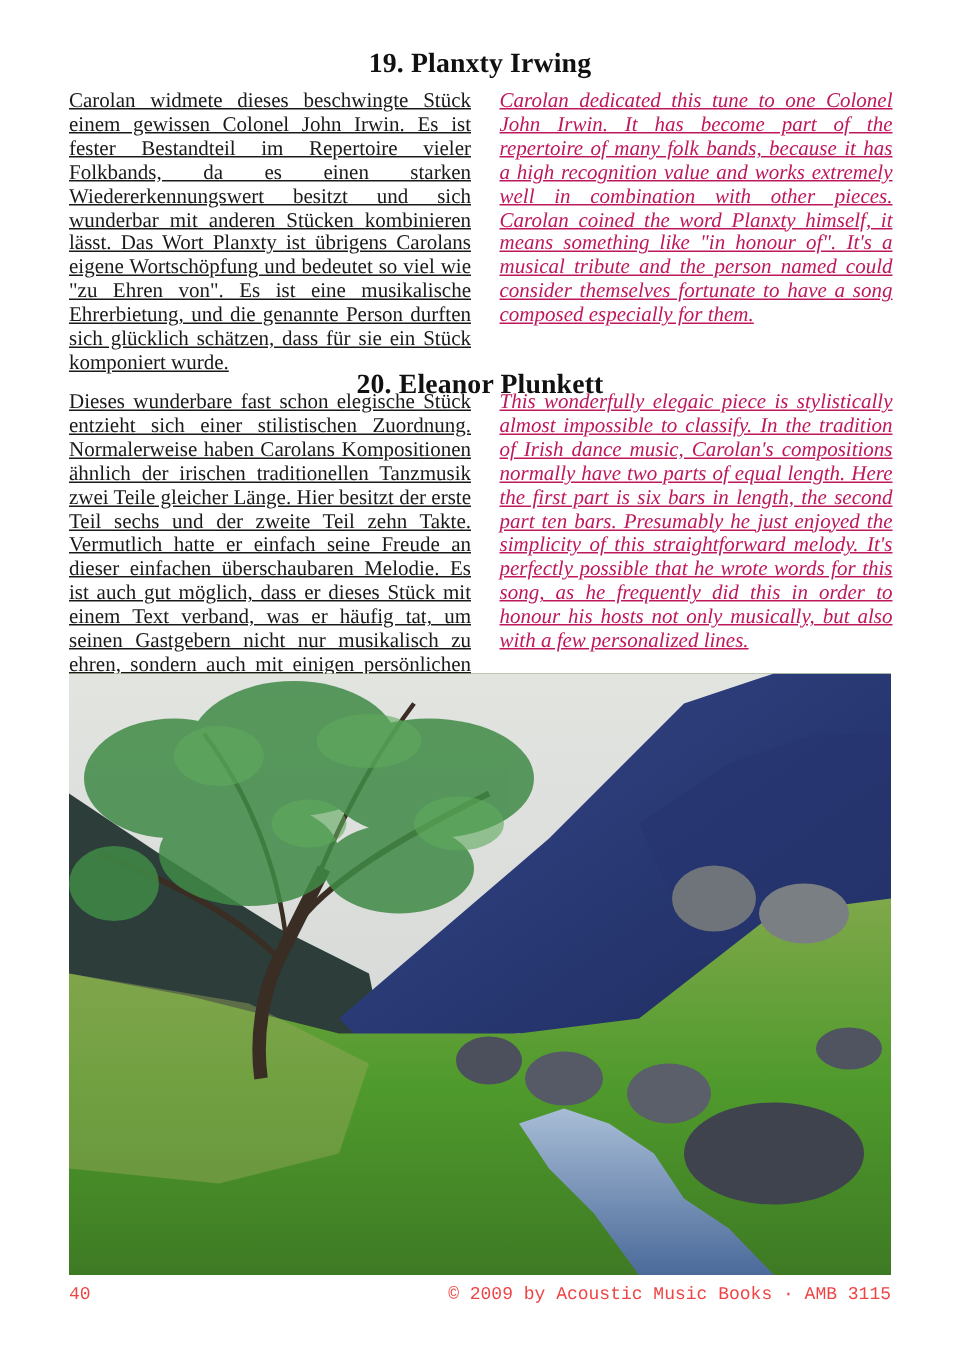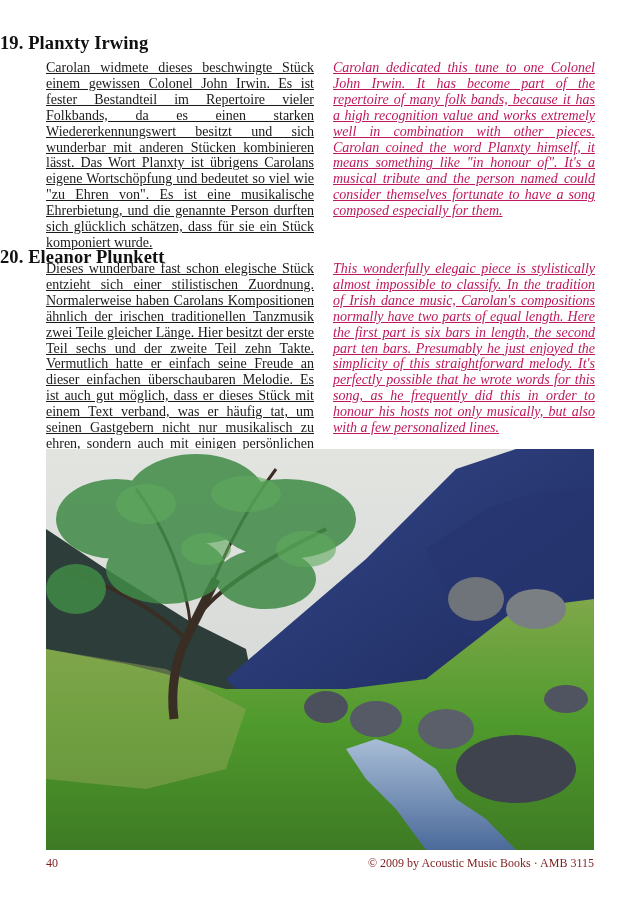--- a/index.html
+++ b/index.html
@@ -1,27 +1,27 @@
 <!DOCTYPE html>
 <html><head>
 <meta charset="utf-8">
 <style>
   html, body { margin:0; padding:0; background:#ffffff; }
   body { width:640px; height:905px; position:relative; overflow:hidden;
          font-family:"Liberation Serif", "DejaVu Serif", serif; color:#1a1a1a; }
-  .title { position:absolute; left:0; width:640px; text-align:left;
+  .title { position:absolute; left:0; width:640px; text-align:center;
            font-weight:bold; font-size:18.5px; letter-spacing:0.1px; color:#111; }
   .col { position:absolute; font-size:14px; line-height:15.9px; text-align:justify;
          hyphens:manual;text-decoration:underline; }
   .col.de { left:46px; width:268px; }
   .col.en { left:333px; width:262px; font-style:italic; color:#be185d; }
   .photo { position:absolute; left:46px; top:449px; width:548px; height:401px; overflow:hidden;
            background:#6b8a4a; }
   .photo svg { display:block; width:100%; height:100%; }
-  .footer { position:absolute; top:856px; font-size:12px; color:#7f1d1d; }
+  .footer { position:absolute; top:856px; font-size:12px; color:#ef4444;font-family:Liberation Mono, monospace; }
   .footer.left { left:46px; }
   .footer.right { right:46px; }
 </style>
 </head>
 <body>
 
 <div class="title" style="top:33px;">19. Planxty Irwing</div>
 <div class="col de" style="top:60px;">Carolan widmete dieses beschwingte Stück einem gewissen Colonel John Irwin. Es ist fester Bestandteil im Repertoire vieler Folkbands, da es einen starken Wiedererkennungswert besitzt und sich wunderbar mit anderen Stücken kombinieren lässt. Das Wort Planxty ist übrigens Carolans eigene Wortschöpfung und bedeutet so viel wie "zu Ehren von". Es ist eine musikalische Ehrerbietung, und die genannte Person durften sich glücklich schätzen, dass für sie ein Stück komponiert wurde.</div>
 <div class="col en" style="top:60px;">Carolan dedicated this tune to one Colonel John Irwin. It has become part of the repertoire of many folk bands, because it has a high recognition value and works extremely well in combination with other pieces. Carolan coined the word Planxty himself, it means something like "in honour of". It's a musical tribute and the person named could consider themselves fortunate to have a song composed especially for them.</div>
 

